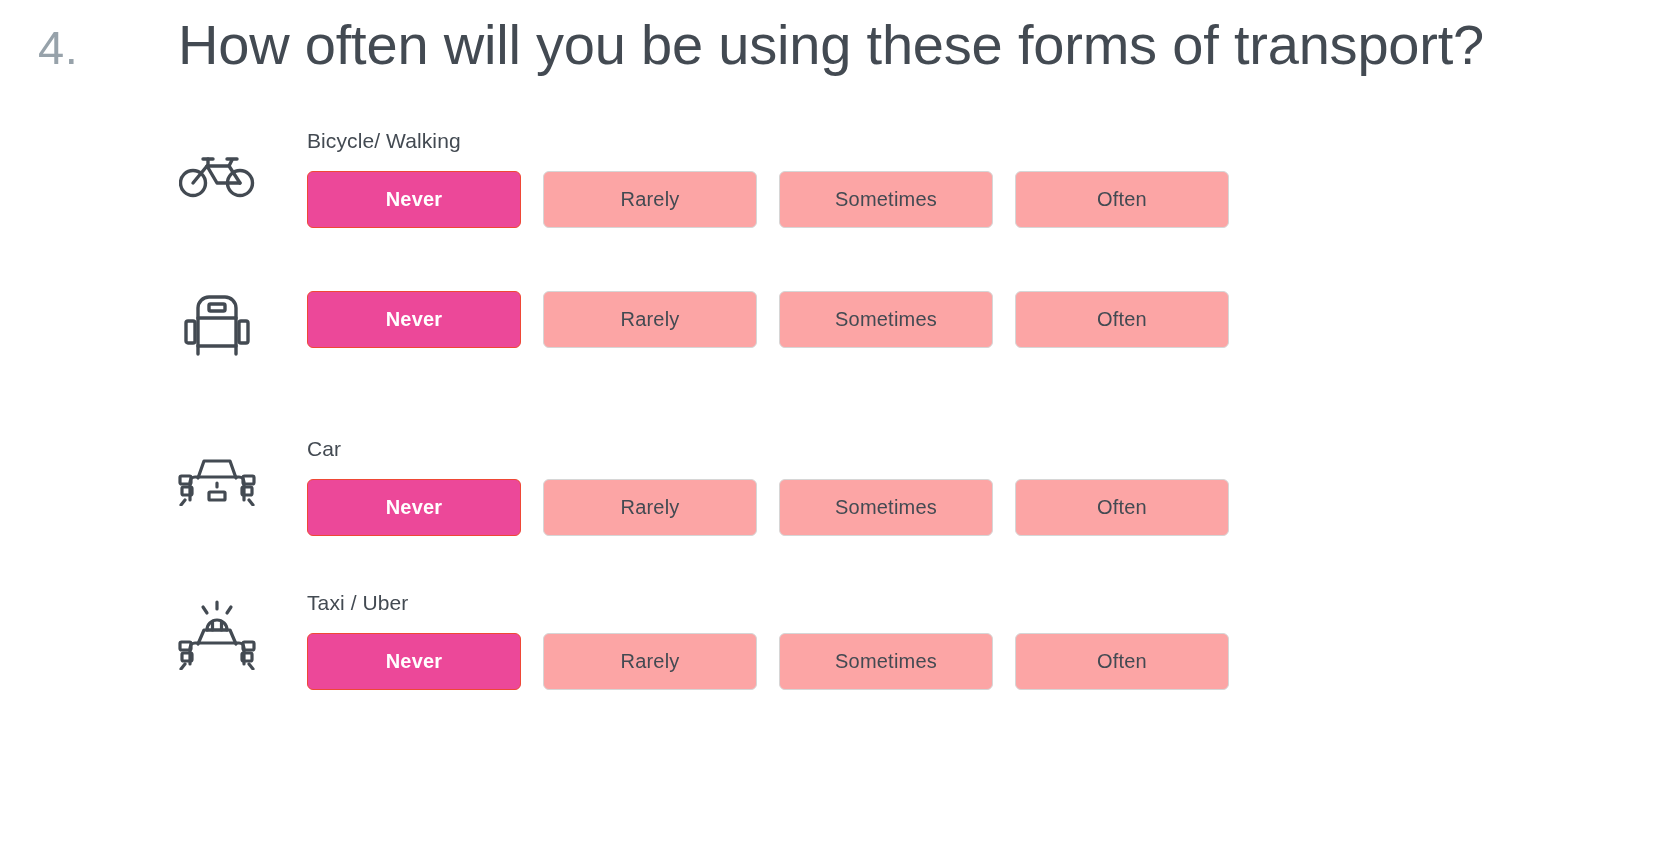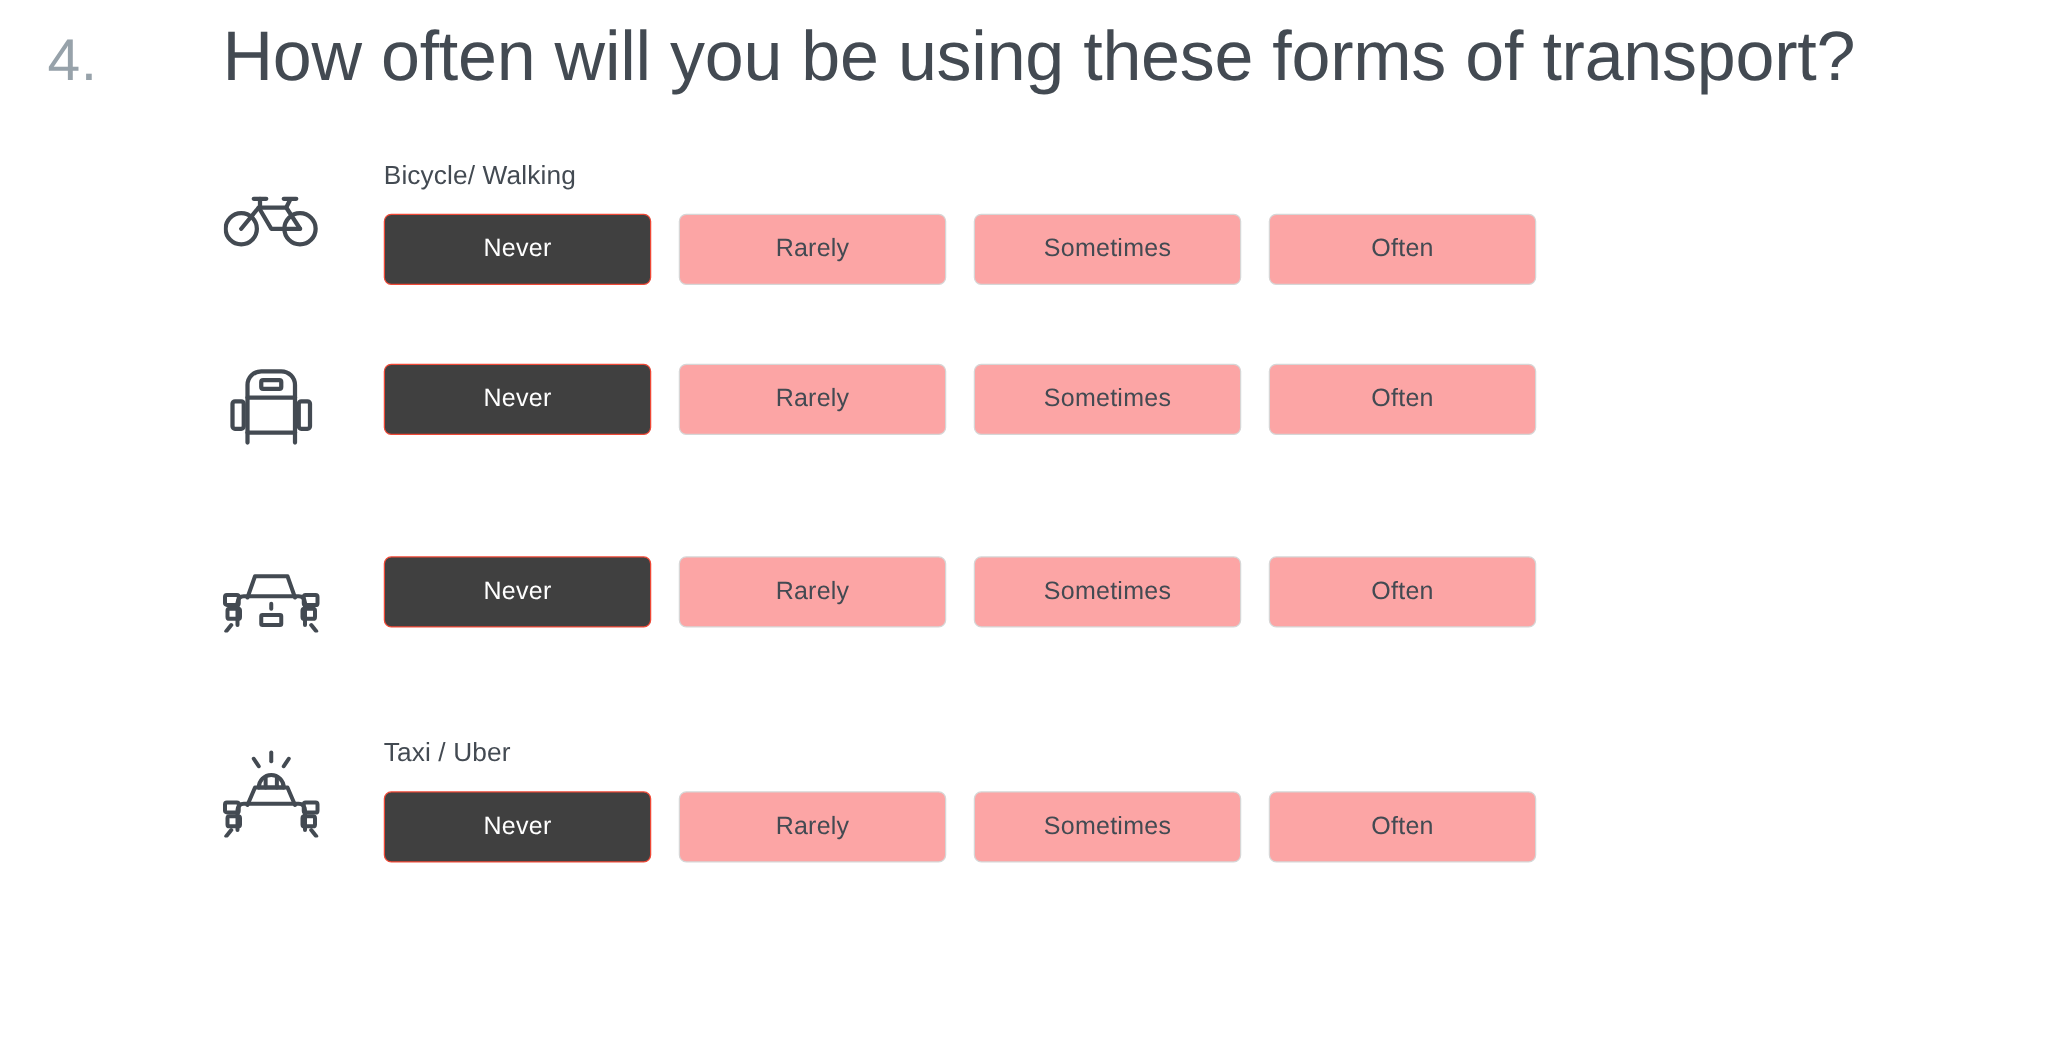--- a/index.html
+++ b/index.html
@@ -95,23 +95,24 @@
     font-weight: 400;
     letter-spacing: 0.2px;
     box-sizing: border-box;
     background: #fca5a5;
     border: 1.6px solid #d6d6d6;
     color: #434a52;
     cursor: pointer;
     user-select: none;
   }
   .option-btn.selected {
-    background: #404040;
+    background: #ec4899;
     border: 1.6px solid #ef4836;
     color: #ffffff;
+    font-weight: bold;
   }
 </style>
 </head>
 <body>
 
 <div class="page">
 
   <div class="question-header">
     <div class="question-number">4.</div>
     <div class="question-title">How often will you be using these forms of transport?</div>
@@ -173,20 +174,21 @@
           <rect x="65" y="20" width="11" height="8" rx="1.5"></rect>
           <rect x="4" y="31" width="10" height="8" rx="1.5"></rect>
           <rect x="64" y="31" width="10" height="8" rx="1.5"></rect>
           <rect x="31" y="36" width="16" height="8" rx="1"></rect>
           <path d="M39 27 V31"></path>
           <path d="M7 44 L3 49"></path>
           <path d="M71 44 L75 49"></path>
         </svg>
       </div>
       <div class="row-content">
+        <div class="row-label">Car</div>
         <div class="options">
           <div class="option-btn selected">Never</div>
           <div class="option-btn">Rarely</div>
           <div class="option-btn">Sometimes</div>
           <div class="option-btn">Often</div>
         </div>
       </div>
     </div>
 
     <div class="transport-row">

